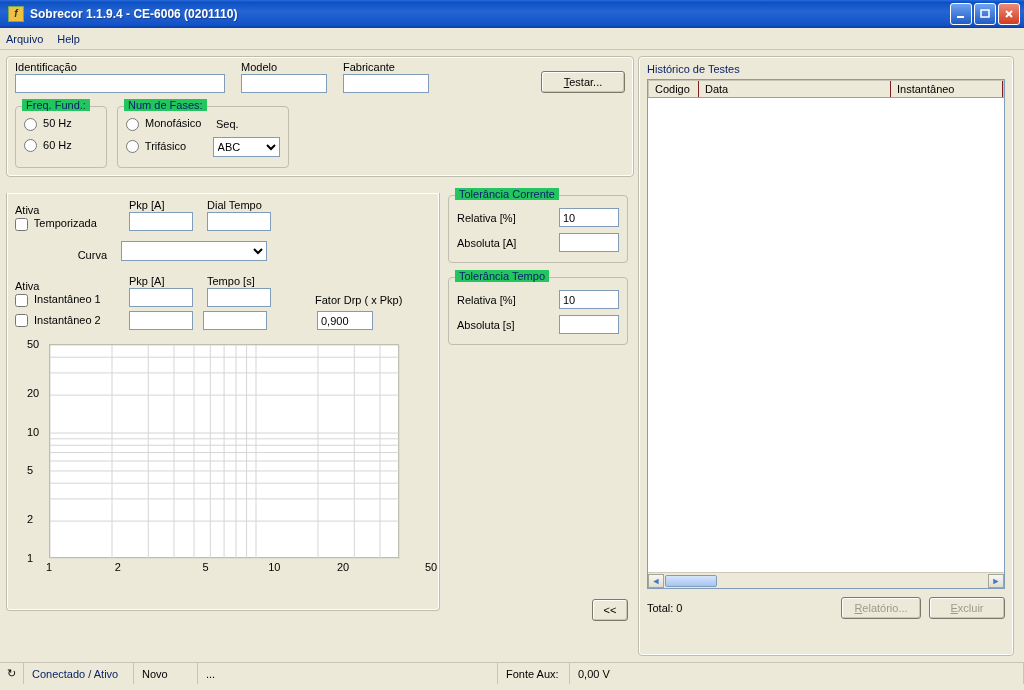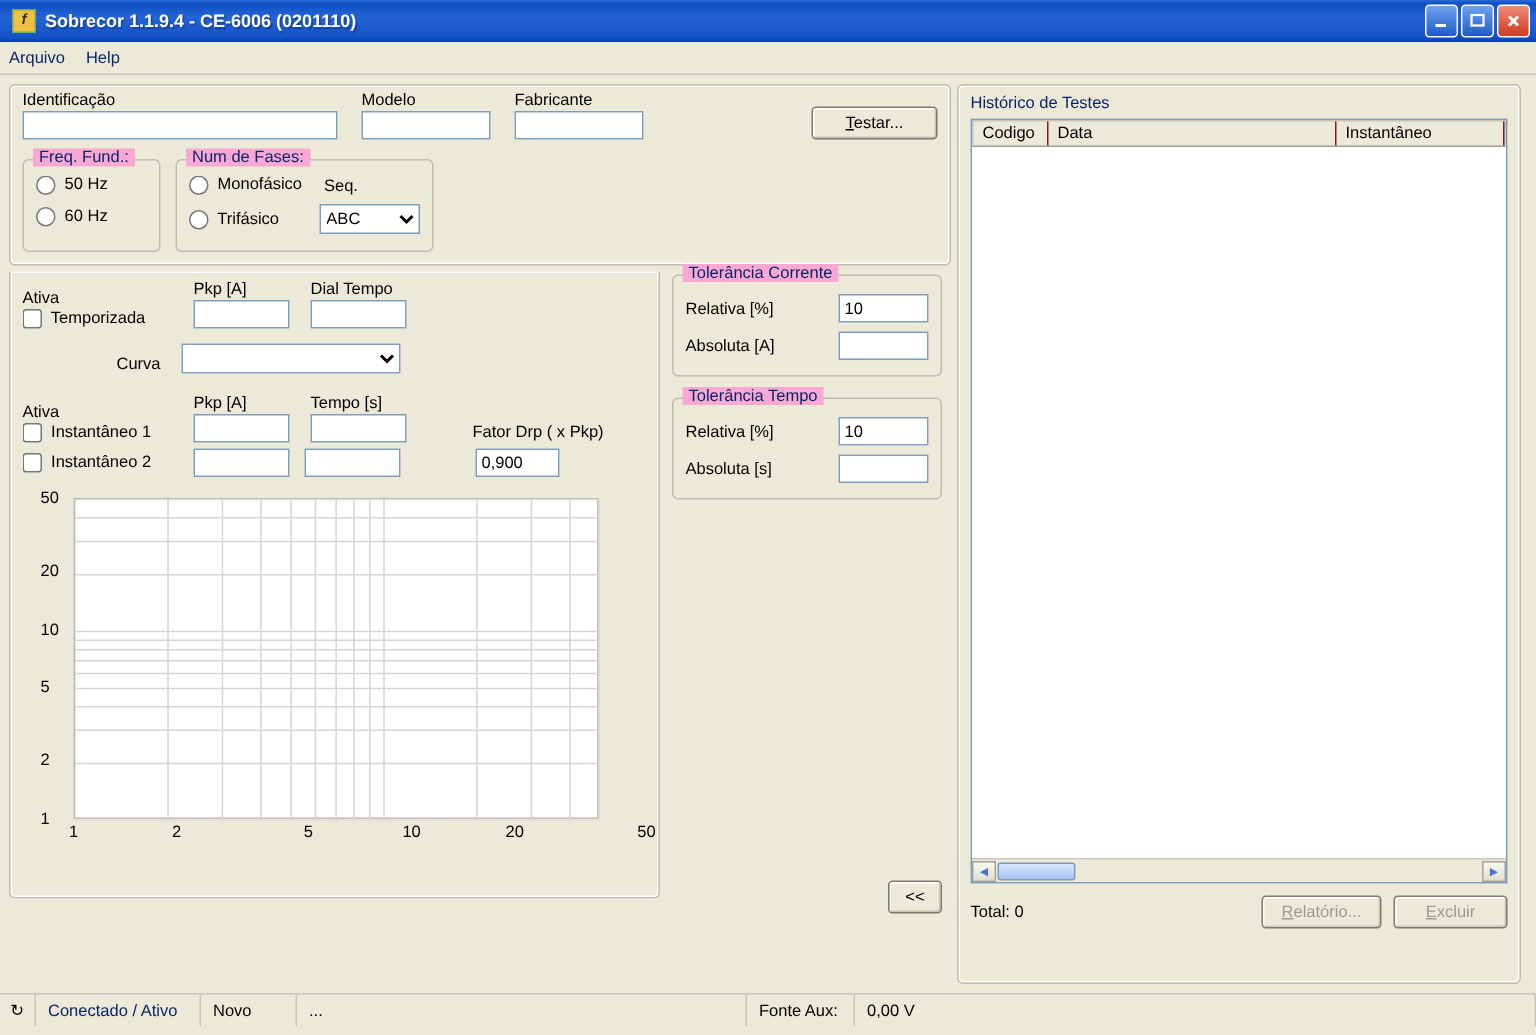--- a/index.html
+++ b/index.html
@@ -14,26 +14,26 @@
   .winbtn { width:22px; height:22px; border:1px solid #fff; border-radius:3px; display:flex; align-items:center; justify-content:center; font-family: Arial; font-weight:bold; color:#fff; }
   .winmin { background:linear-gradient(#6fa3ef,#1e5bc5); }
   .winmax { background:linear-gradient(#6fa3ef,#1e5bc5); }
   .winclose { background:linear-gradient(#ef8b78,#d13b1f); }
 
   
   .menubar { background:#ece9d8; border-bottom:1px solid #c8c4b8; height:22px; display:flex; align-items:center; padding:0 6px; gap:14px; color:#0a246a; }
   .menubar span { cursor:default; }
 
   .workarea { display:flex; height:612px; padding:6px 0 0 6px; gap:4px; }
-  .leftcol { width:628px; display:flex; flex-direction:column; gap:4px; }
+  .leftcol { width:628px; display:flex; flex-direction:column; gap:16px; }
   .rightcol { width:376px; }
 
   .panel { background:#ece9d8; border:1px solid #bfbdb0; border-radius:4px; box-shadow:0 0 0 1px #fff inset; padding:6px 8px 8px; }
   .fieldset { border:1px solid #bfbdb0; border-radius:4px; padding:4px 8px 8px; position:relative; background:#ece9d8; }
-  .fieldset > legend, .legend { color:#0a246a; background:#f9a8d4; padding:0 4px; position:absolute; top:-8px; left:6px; font-size:11px; }
+  .fieldset > legend, .legend { color:#0a246a; background:#22c55e; padding:0 4px; position:absolute; top:-8px; left:6px; font-size:11px; }
 
   label.fld { display:block; color:#000; margin-bottom:1px; }
   input[type=text].txt { border:1px solid #7f9db9; background:#fff; height:19px; padding:1px 3px; font-size:11px; }
   textarea.txt { border:1px solid #7f9db9; background:#fff; font-size:11px; padding:2px; resize:none; }
   select.sel { border:1px solid #7f9db9; background:#fff; height:20px; font-size:11px; }
   input[type=checkbox], input[type=radio] { margin:0 3px 0 0; vertical-align:middle; }
 
   .btn { background:#ece9d8; border:1px solid #7a7a6a; border-radius:3px; height:22px; padding:0 12px; font-size:11px; box-shadow: inset 1px 1px 0 #fff, inset -1px -1px 0 #c9c6b7; cursor:default; }
   .btn.disabled { color:#9a9a90; }
   .btn u { text-decoration: underline; }

